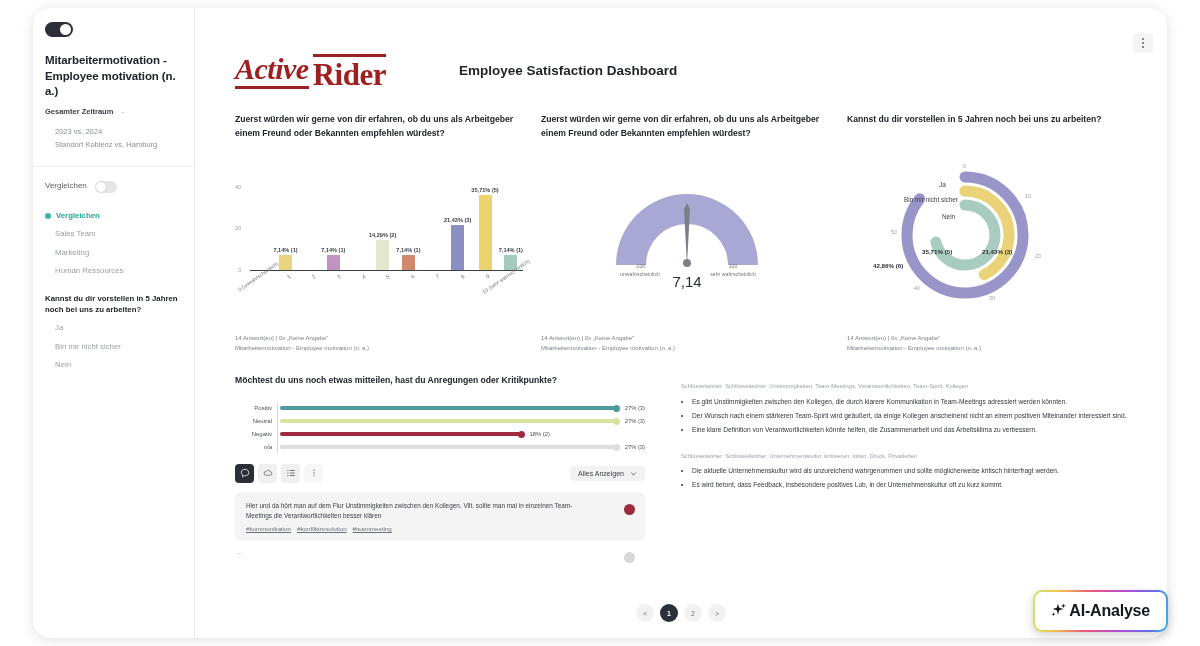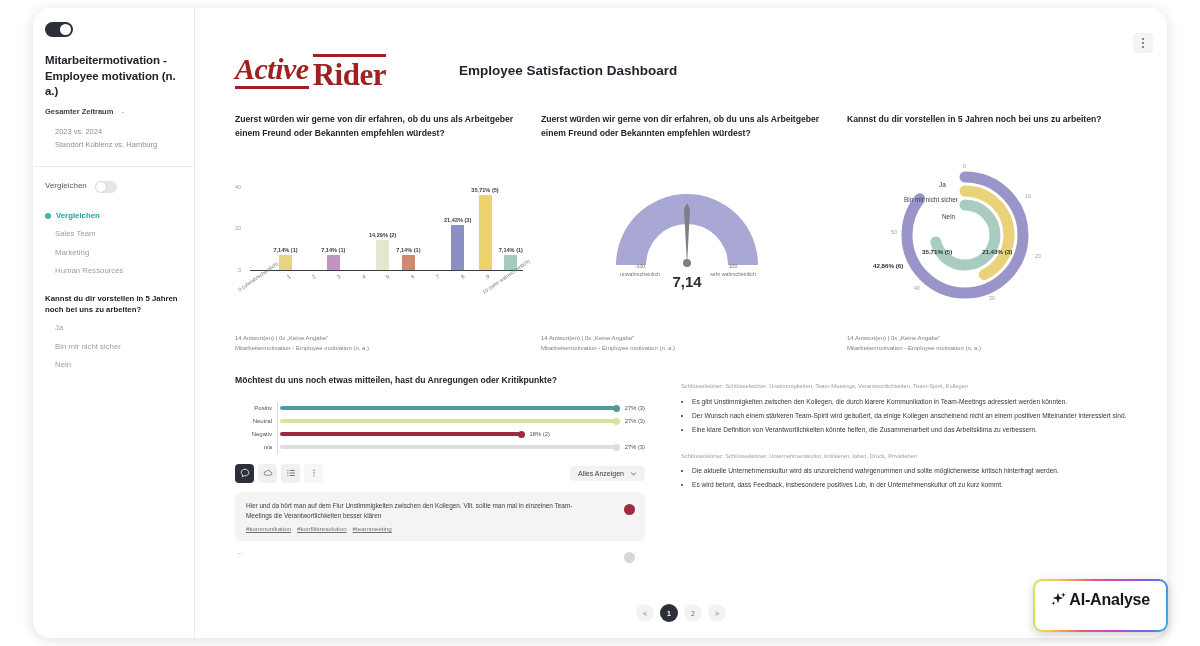--- a/index.html
+++ b/index.html
@@ -240,21 +240,21 @@
   .gauge-svg { position: absolute; left: 50%; top: 14px; transform: translateX(-50%); }
   .gauge-min, .gauge-max {
     position: absolute; font-size: 5.2px; color: #70757d;
     text-align: center; line-height: 1.5; width: 70px;
   }
   .gauge-min { left: 64px; top: 108px; }
   .gauge-max { left: 157px; top: 108px; }
   .gauge-value {
     position: absolute; left: 50%; transform: translateX(-50%);
     top: 118px;
-    font-size: 15px; color: #2a2e36; font-weight: bold;
+    font-size: 15px; color: #2a2e36;
   }
 
   
   .radial-wrap { position: relative; width: 100%; height: 158px; }
   .radial-svg { position: absolute; left: 28px; top: 0px; }
   .r-axis-lbl { position: absolute; font-size: 5.2px; color: #9aa0a8; }
   .r-series-lbl { position: absolute; font-size: 6.4px; color: #3a3e46; white-space: nowrap; }
   .r-val-lbl { position: absolute; font-size: 6.2px; font-weight: bold; color: #2a2e36; white-space: nowrap; }
 
   
@@ -358,21 +358,21 @@
     position: absolute;
     right: 32px; bottom: 14px;
     padding: 2px;
     border-radius: 9px;
     background: linear-gradient(100deg,#c9e86b 0%, #f3c84a 18%, #e8557f 42%, #b44bd6 66%, #5f6ee8 86%, #39b4e8 100%);
     box-shadow: 0 3px 10px rgba(0,0,0,0.18);
   }
   .ai-inner {
     background: #ffffff;
     border-radius: 7px;
-    padding: 9px 16px 20px 13px;
+    padding: 9px 16px 9px 13px;
     display: flex; align-items: center; gap: 1px;
   }
   .ai-label { font-size: 16px; font-weight: bold; color: #15181e; letter-spacing: -0.2px; }
 </style>
 </head>
 <body>
 
 <div class="screen">
   <div class="app-frame">
 

